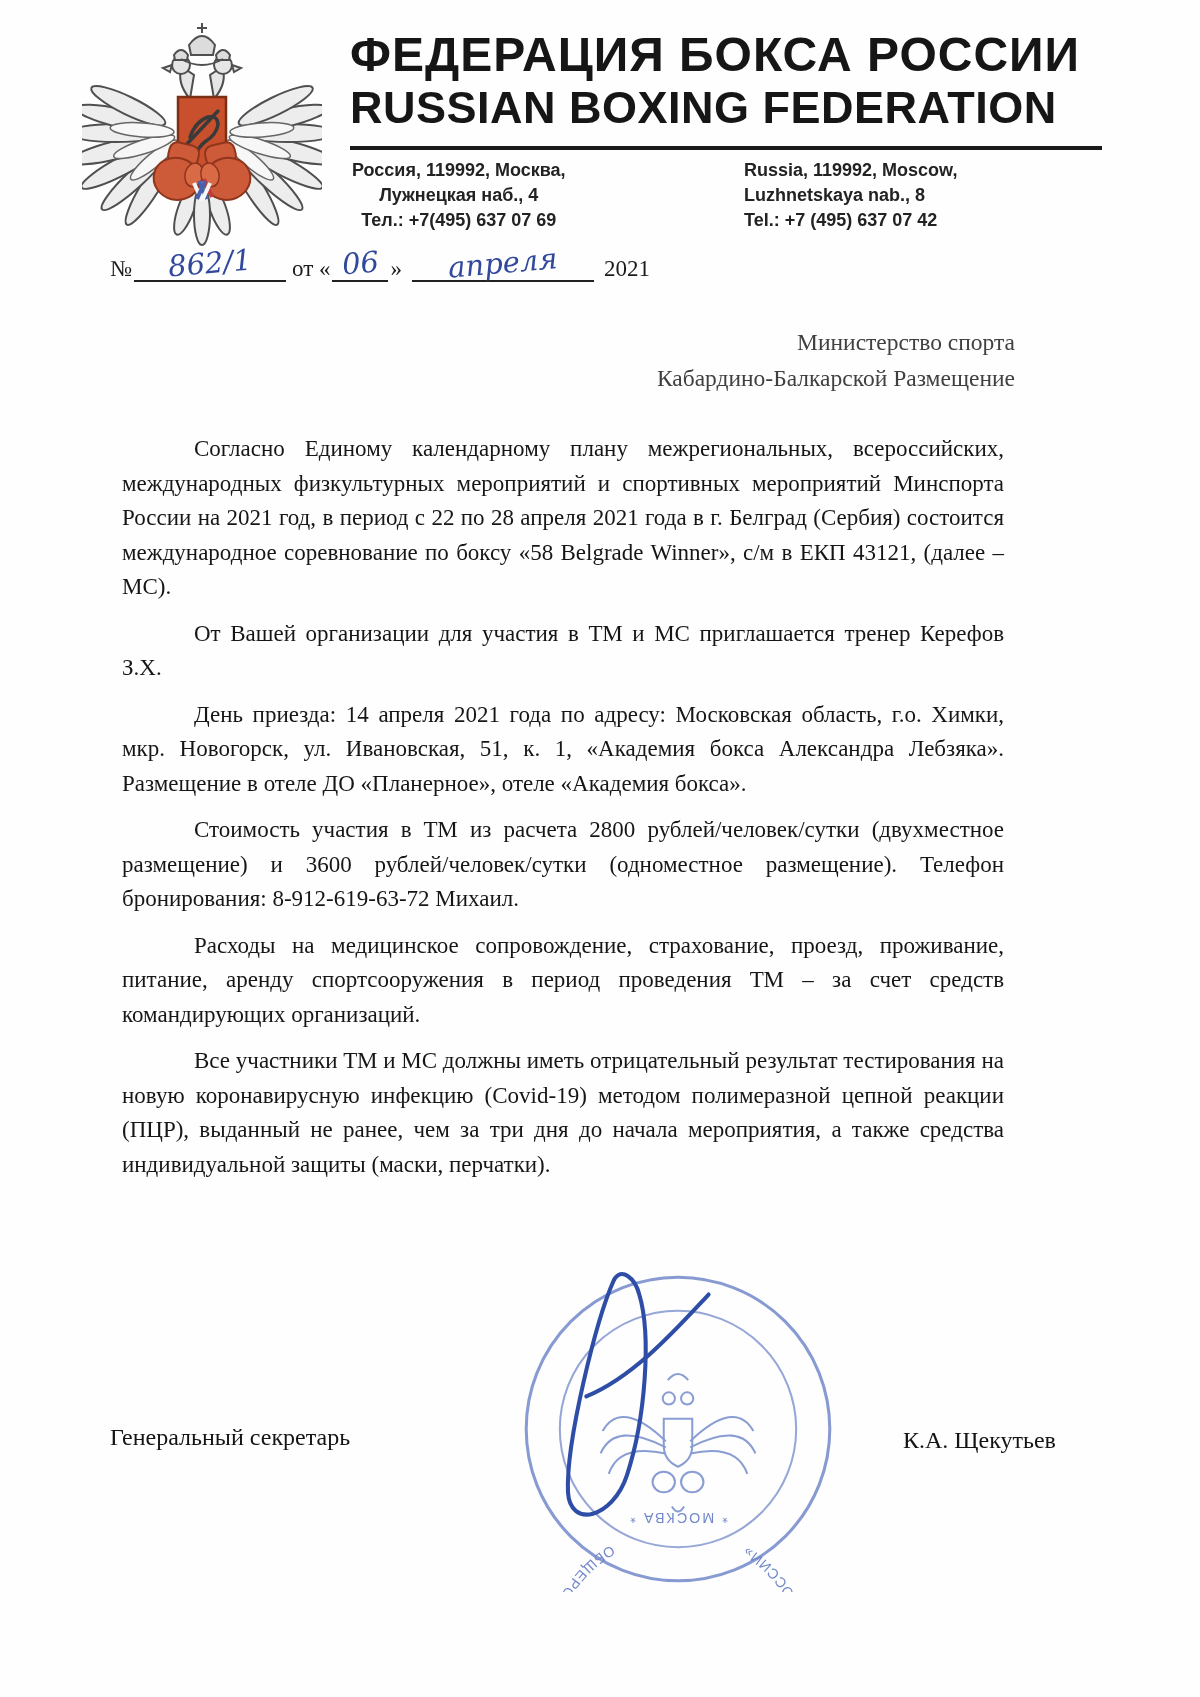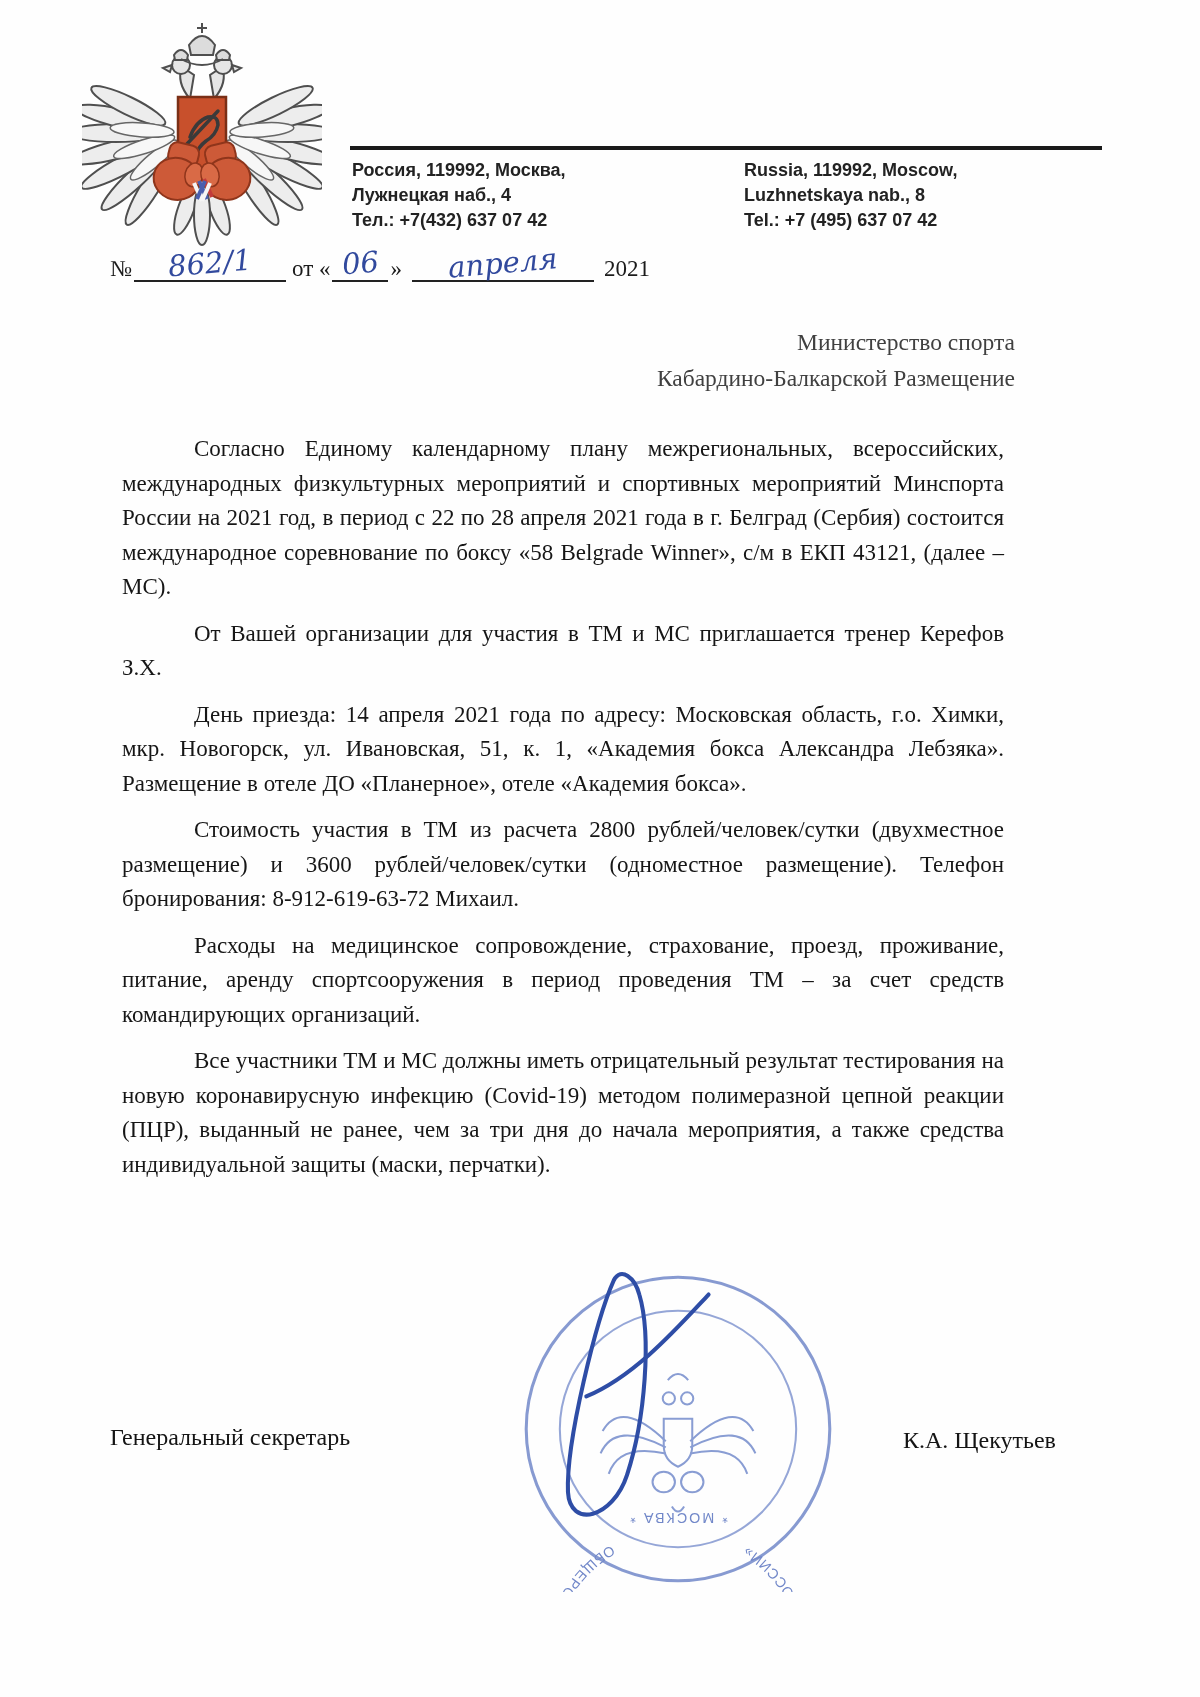--- a/index.html
+++ b/index.html
@@ -22,21 +22,21 @@
   .lh-title-en{
     font-family:"Liberation Sans", sans-serif;font-weight:bold;
     font-size:45px;line-height:52px;letter-spacing:0.5px;color:#161616;white-space:nowrap;
   }
   .lh-rule{position:absolute;left:350px;top:146px;width:752px;height:4px;background:#1a1a1a;}
   .addr{
     position:absolute;top:158px;
     font-family:"Liberation Sans", sans-serif;font-weight:600;
     font-size:18px;line-height:25px;color:#222;
   }
-  .addr-ru{left:352px;}
+  .addr-ru{left:352px;text-align:center;}
   .addr-en{left:744px;}
   
   .ref-line{
     position:absolute;left:110px;top:246px;width:560px;
     font-size:23px;display:flex;align-items:flex-end;white-space:nowrap;
   }
   .slot{display:inline-block;border-bottom:2px solid #222;text-align:center;height:34px;}
   .slot-number{width:152px;margin:0 6px 0 2px;}
   .slot-day{width:56px;margin:0 2px;}
   .slot-month{width:182px;margin:0 10px;}
@@ -188,26 +188,30 @@
       <g stroke-width="4" fill="none">
         <path d="M112,168 l8,18" stroke="#f5f5f5"></path>
         <path d="M117,166 l8,18" stroke="#4a5fae"></path>
         <path d="M122,164 l8,18" stroke="#c23b3b"></path>
         <path d="M128,168 l-8,18" stroke="#f5f5f5"></path>
         <path d="M123,166 l-8,18" stroke="#4a5fae"></path>
       </g>
     </g>
   </svg>
 
+  <div class="lh-titles">
+    <div class="lh-title-ru">ФЕДЕРАЦИЯ БОКСА РОССИИ</div>
+    <div class="lh-title-en">RUSSIAN BOXING FEDERATION</div>
+  </div>
   <div class="lh-rule"></div>
 
   <div class="addr addr-ru">
     <div>Россия, 119992, Москва,</div>
     <div>Лужнецкая наб., 4</div>
-    <div>Тел.: +7(432) 637 07 42</div>
+    <div>Тел.: +7(495) 637 07 69</div>
   </div>
   <div class="addr addr-en">
     <div>Russia, 119992, Moscow,</div>
     <div>Luzhnetskaya nab., 8</div>
     <div>Tel.: +7 (495) 637 07 42</div>
   </div>
 
   <div class="ref-line">
     <span>№</span>
     <span class="slot slot-number">

